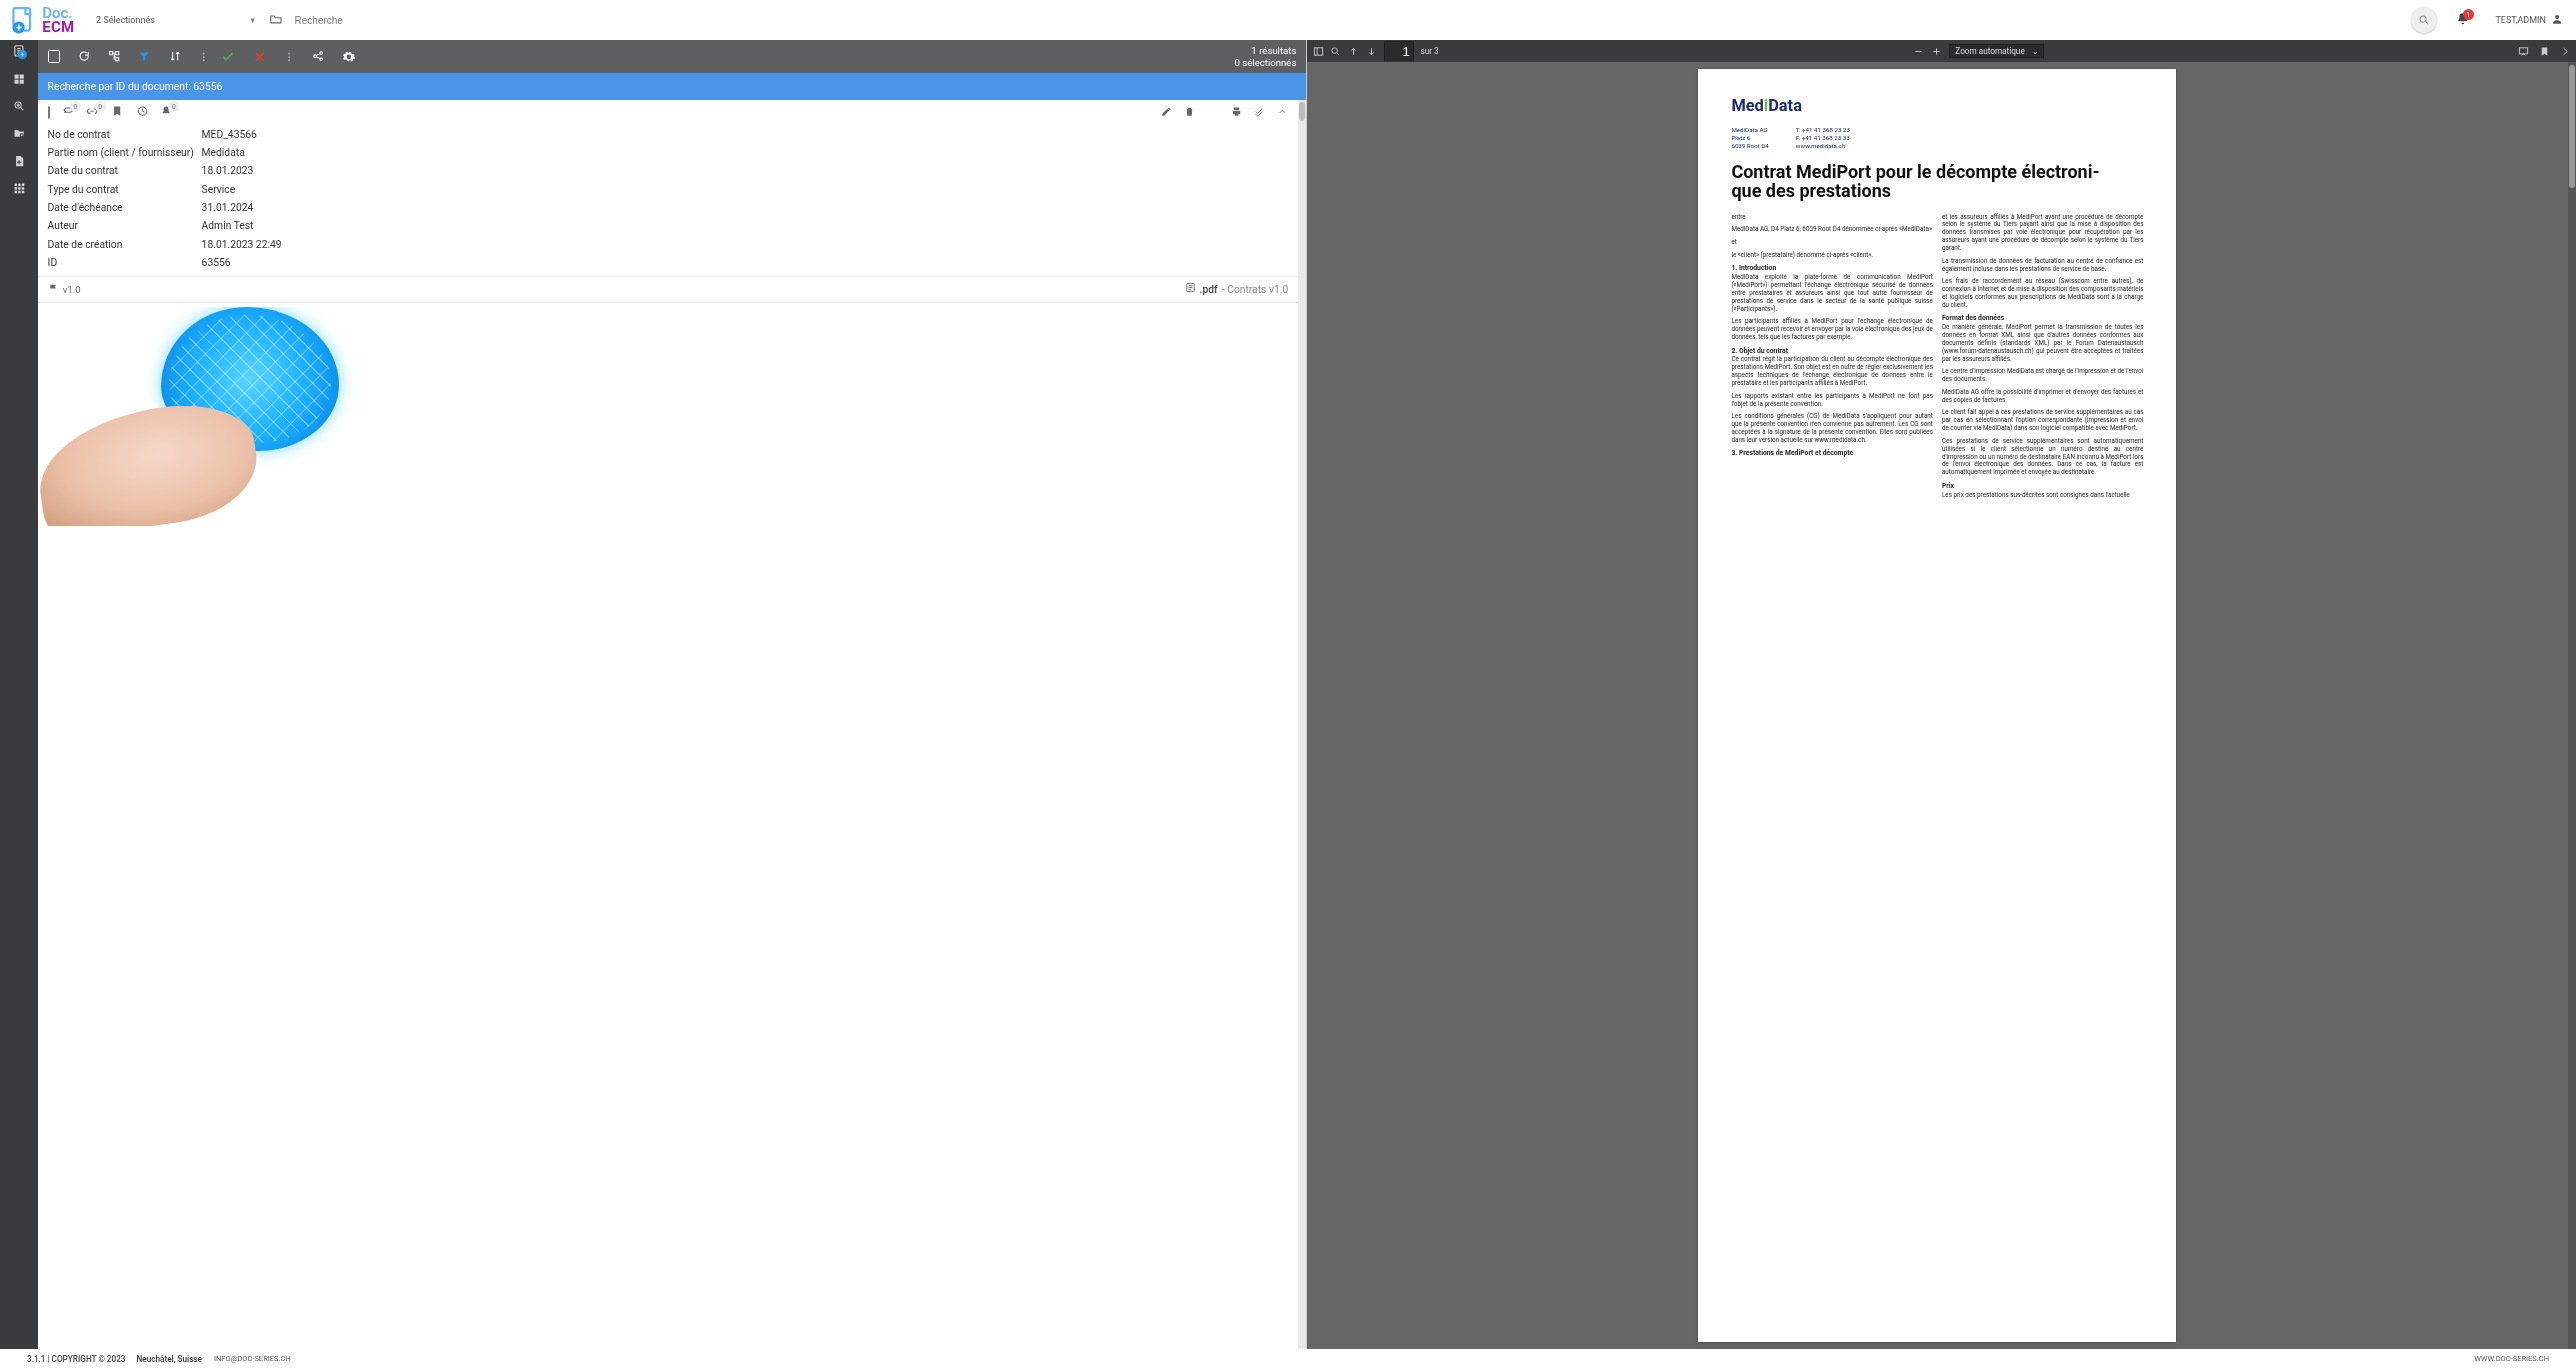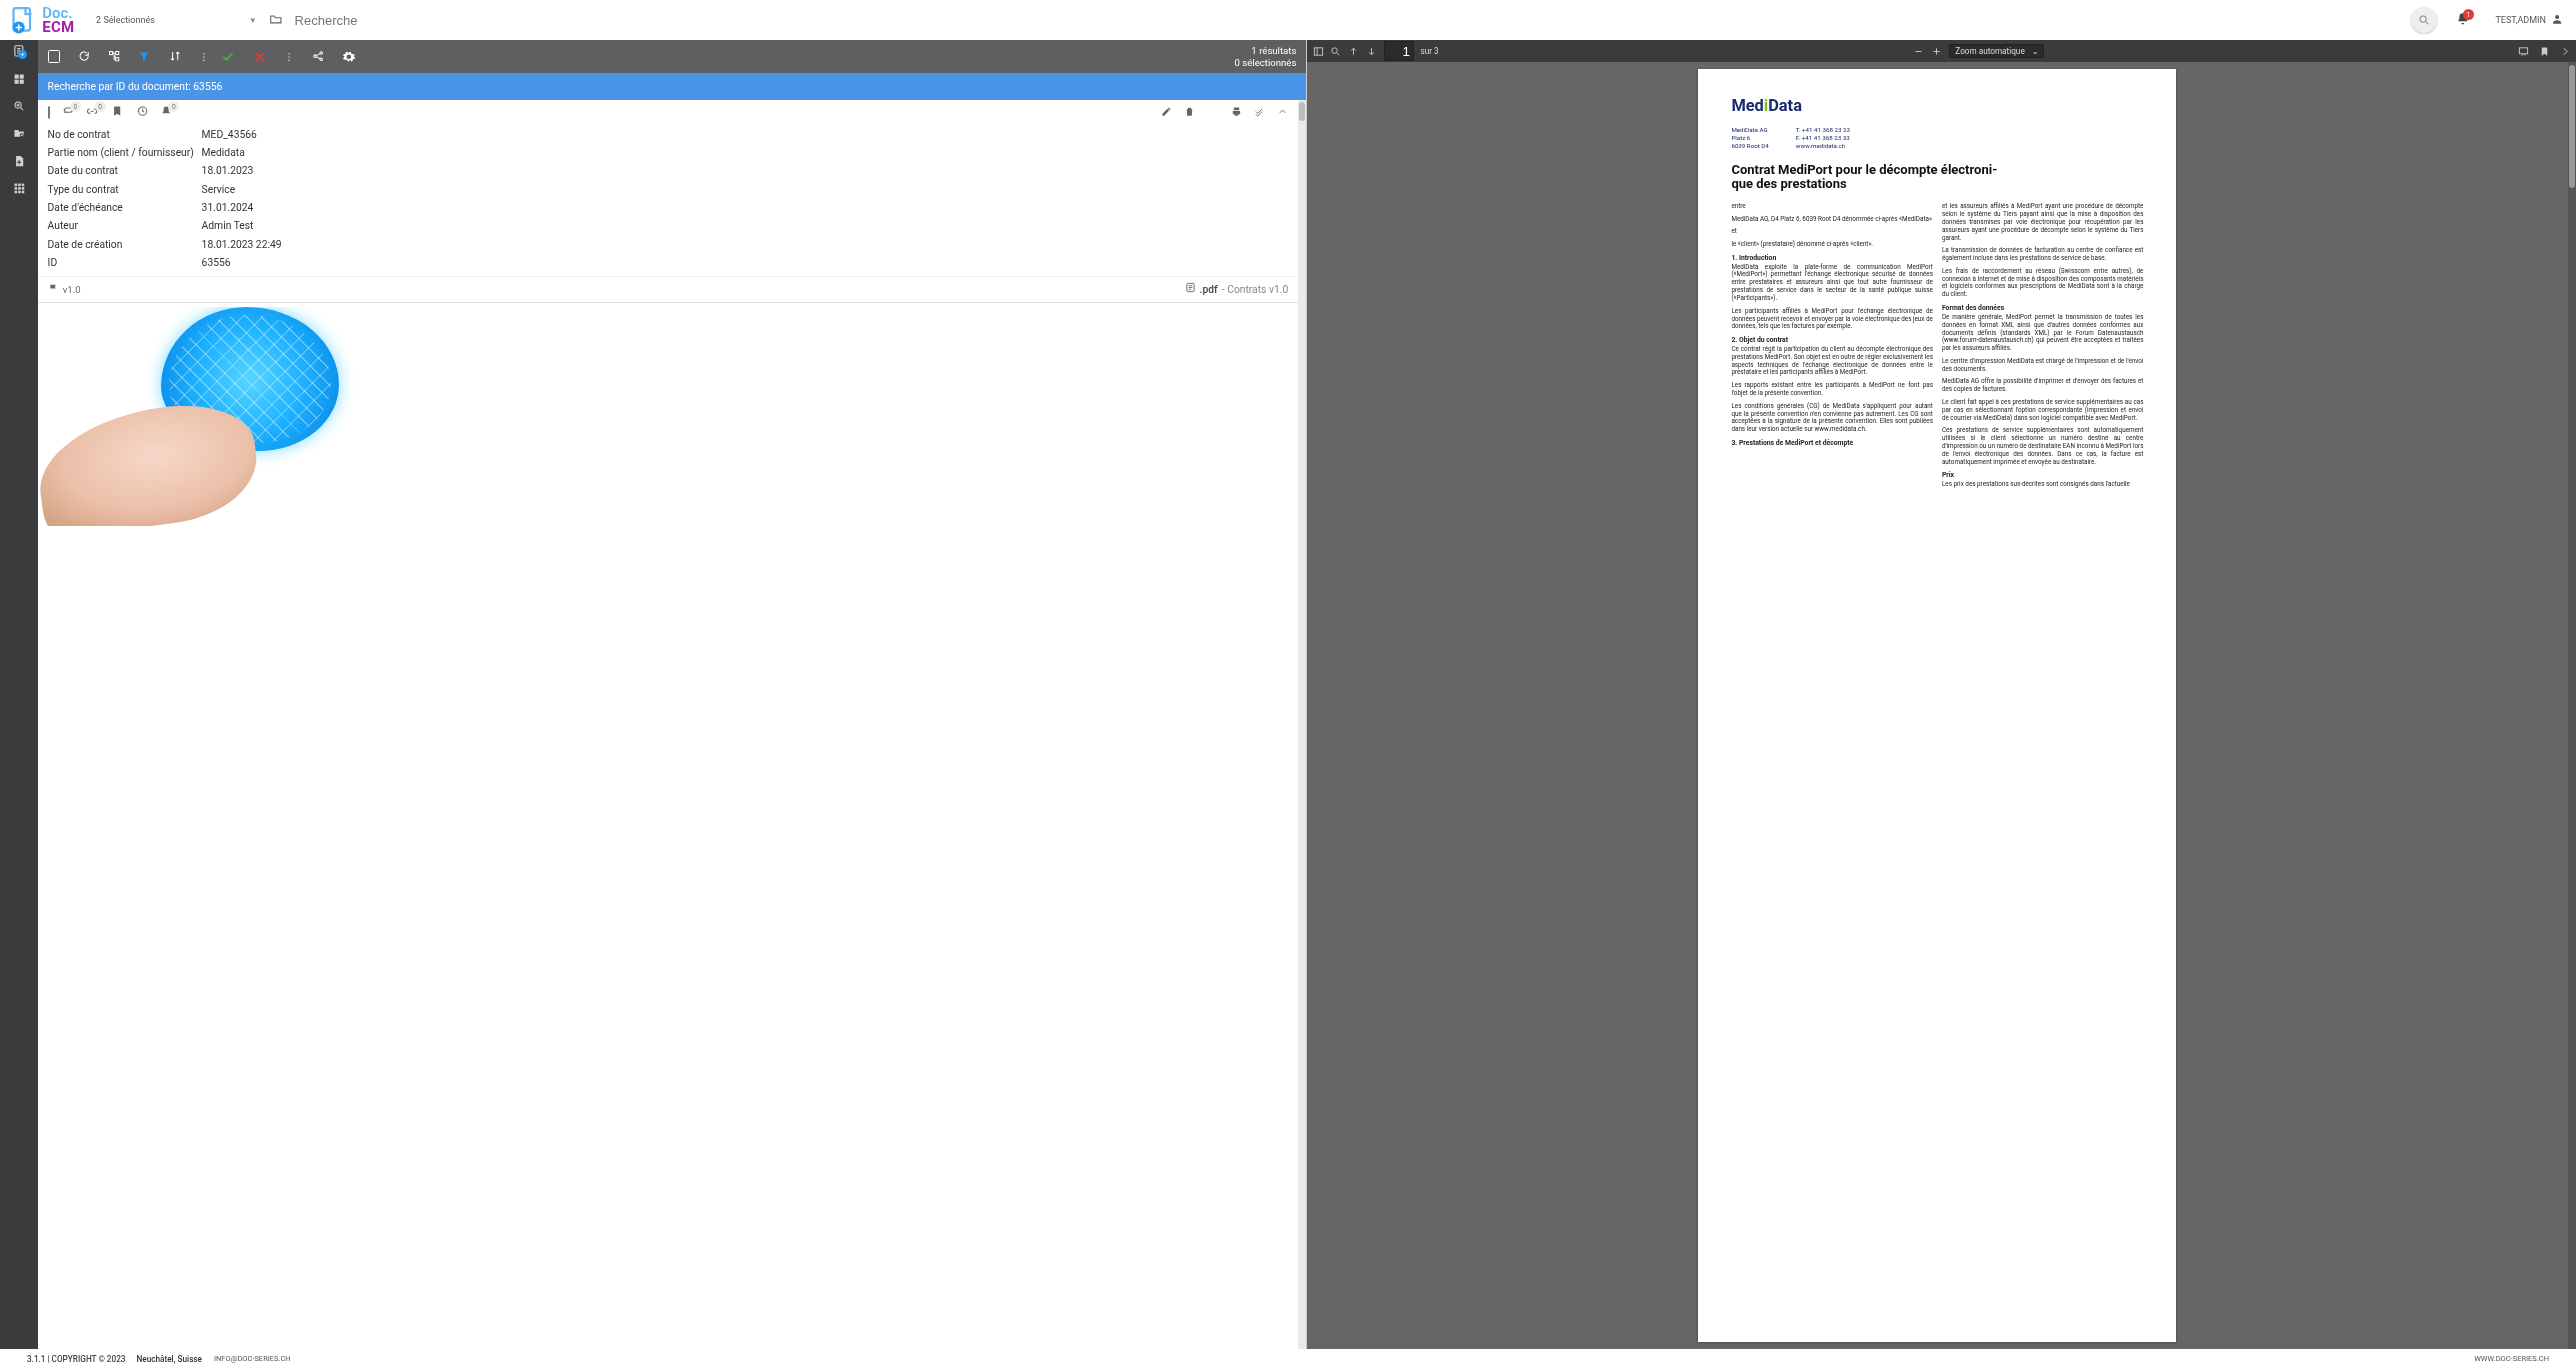--- a/index.html
+++ b/index.html
@@ -10,21 +10,21 @@
 .topbar { display: flex; align-items: center; height: 40px; padding: 0 5.5px 0 0; }
 .logo { width: 92px; display: flex; align-items: center; padding-left: 6.8px; }
 .logo svg { width: 34px; height: 30px; }
 .logo-text { line-height: 0.95; font-weight: 300; margin-left: 1.4px; }
 .logo-doc { color: #64b5f6; font-size: 15px; font-weight: 600; }
 .logo-ecm { color: #a21caf; font-size: 15px; font-weight: 700; letter-spacing: 0.3px; }
 .sel-drop { width: 167px; display:flex; align-items:center; font-size:9px; color:#555; padding:2.7px 4.1px; border-radius:2.1px; }
 .sel-drop .arrow { margin-left:auto; color:#888; }
 .folder-icon { margin: 0 9.6px; color:#666; }
 .search-wrap { flex: 1; display:flex; align-items:center; }
-.search-wrap input { flex:1; border:none; outline:none; font-size:13px; color:#555; padding:5.5px 2.7px; }
+.search-wrap input { flex:1; border:none; outline:none; font-size:10px; color:#555; padding:5.5px 2.7px; }
 .circle-btn { width:26px; height:26px; border-radius:50%; background:#eee; box-shadow:0 0.7px 2.1px rgba(0,0,0,.25); display:flex; align-items:center; justify-content:center; color:#888; margin-left:8.2px; }
 .bell-wrap { position:relative; margin: 0 19px; color:#444; }
 .bell-badge { position:absolute; top:-2.7px; right:-4.1px; background:#e53935; color:#fff; border-radius:50%; width:11px; height:11px; font-size:6.8px; display:flex; align-items:center; justify-content:center; }
 .user-wrap { display:flex; align-items:center; color:#555; font-size:9px; padding: 0 6.8px; }
 .user-wrap .pi { margin-left:5.5px; }
 
 
 .main { flex:1; display:flex; min-height:0; }
 
 
@@ -74,21 +74,21 @@
 .viewer-bar .zoom-sel { background:#2a2b2c; border:0.7px solid #222; color:#ddd; padding:1.4px 18px 1.4px 5.5px; border-radius:0; position:relative; }
 .viewer-bar .spacer { flex:1; }
 .viewer-bar .right-group { display:flex; gap:9.6px; align-items:center; }
 
 .doc-scroll { flex:1; overflow:auto; background:#666; display:flex; justify-content:center; padding:6.8px 2.7px; }
 .page { background:#fff; width:96%; max-width:478px; box-shadow:0 0.7px 2.7px rgba(0,0,0,.4); padding:27px 33px; font-size:6.3px; color:#222; }
 .page .md-logo { font-size:16.4px; font-weight:700; }
 .page .md-logo .m1 { color:#1a2a6c; }
 .page .md-logo .i  { color:#7abf2a; }
 .page .addr { display:flex; gap:27px; margin:11px 0 13.7px; color:#1a2a6c; font-size:6.2px; }
-.page h1 { font-size:13px; color:#111; font-weight:700; margin-bottom:12.3px; line-height:1.05; }
+.page h1 { font-size:18px; color:#111; font-weight:700; margin-bottom:12.3px; line-height:1.05; }
 .page .cols { display:flex; gap:9px; }
 .page .col { flex:1; text-align:justify; }
 .page .col p { margin-bottom:4.8px; line-height:1.25; }
 .page .col .h { font-weight:700; margin-bottom:1.4px; font-size:6.8px; }
 
 
 .footer { height:19px; display:flex; align-items:center; padding:0 27px; font-size:8.2px; color:#444; }
 .footer .fver { font-weight:500; }
 .footer .loc { margin-left:11px; font-weight:500; color:#333; }
 .footer .mail { margin-left:12px; color:#555; font-size:7.5px; }

